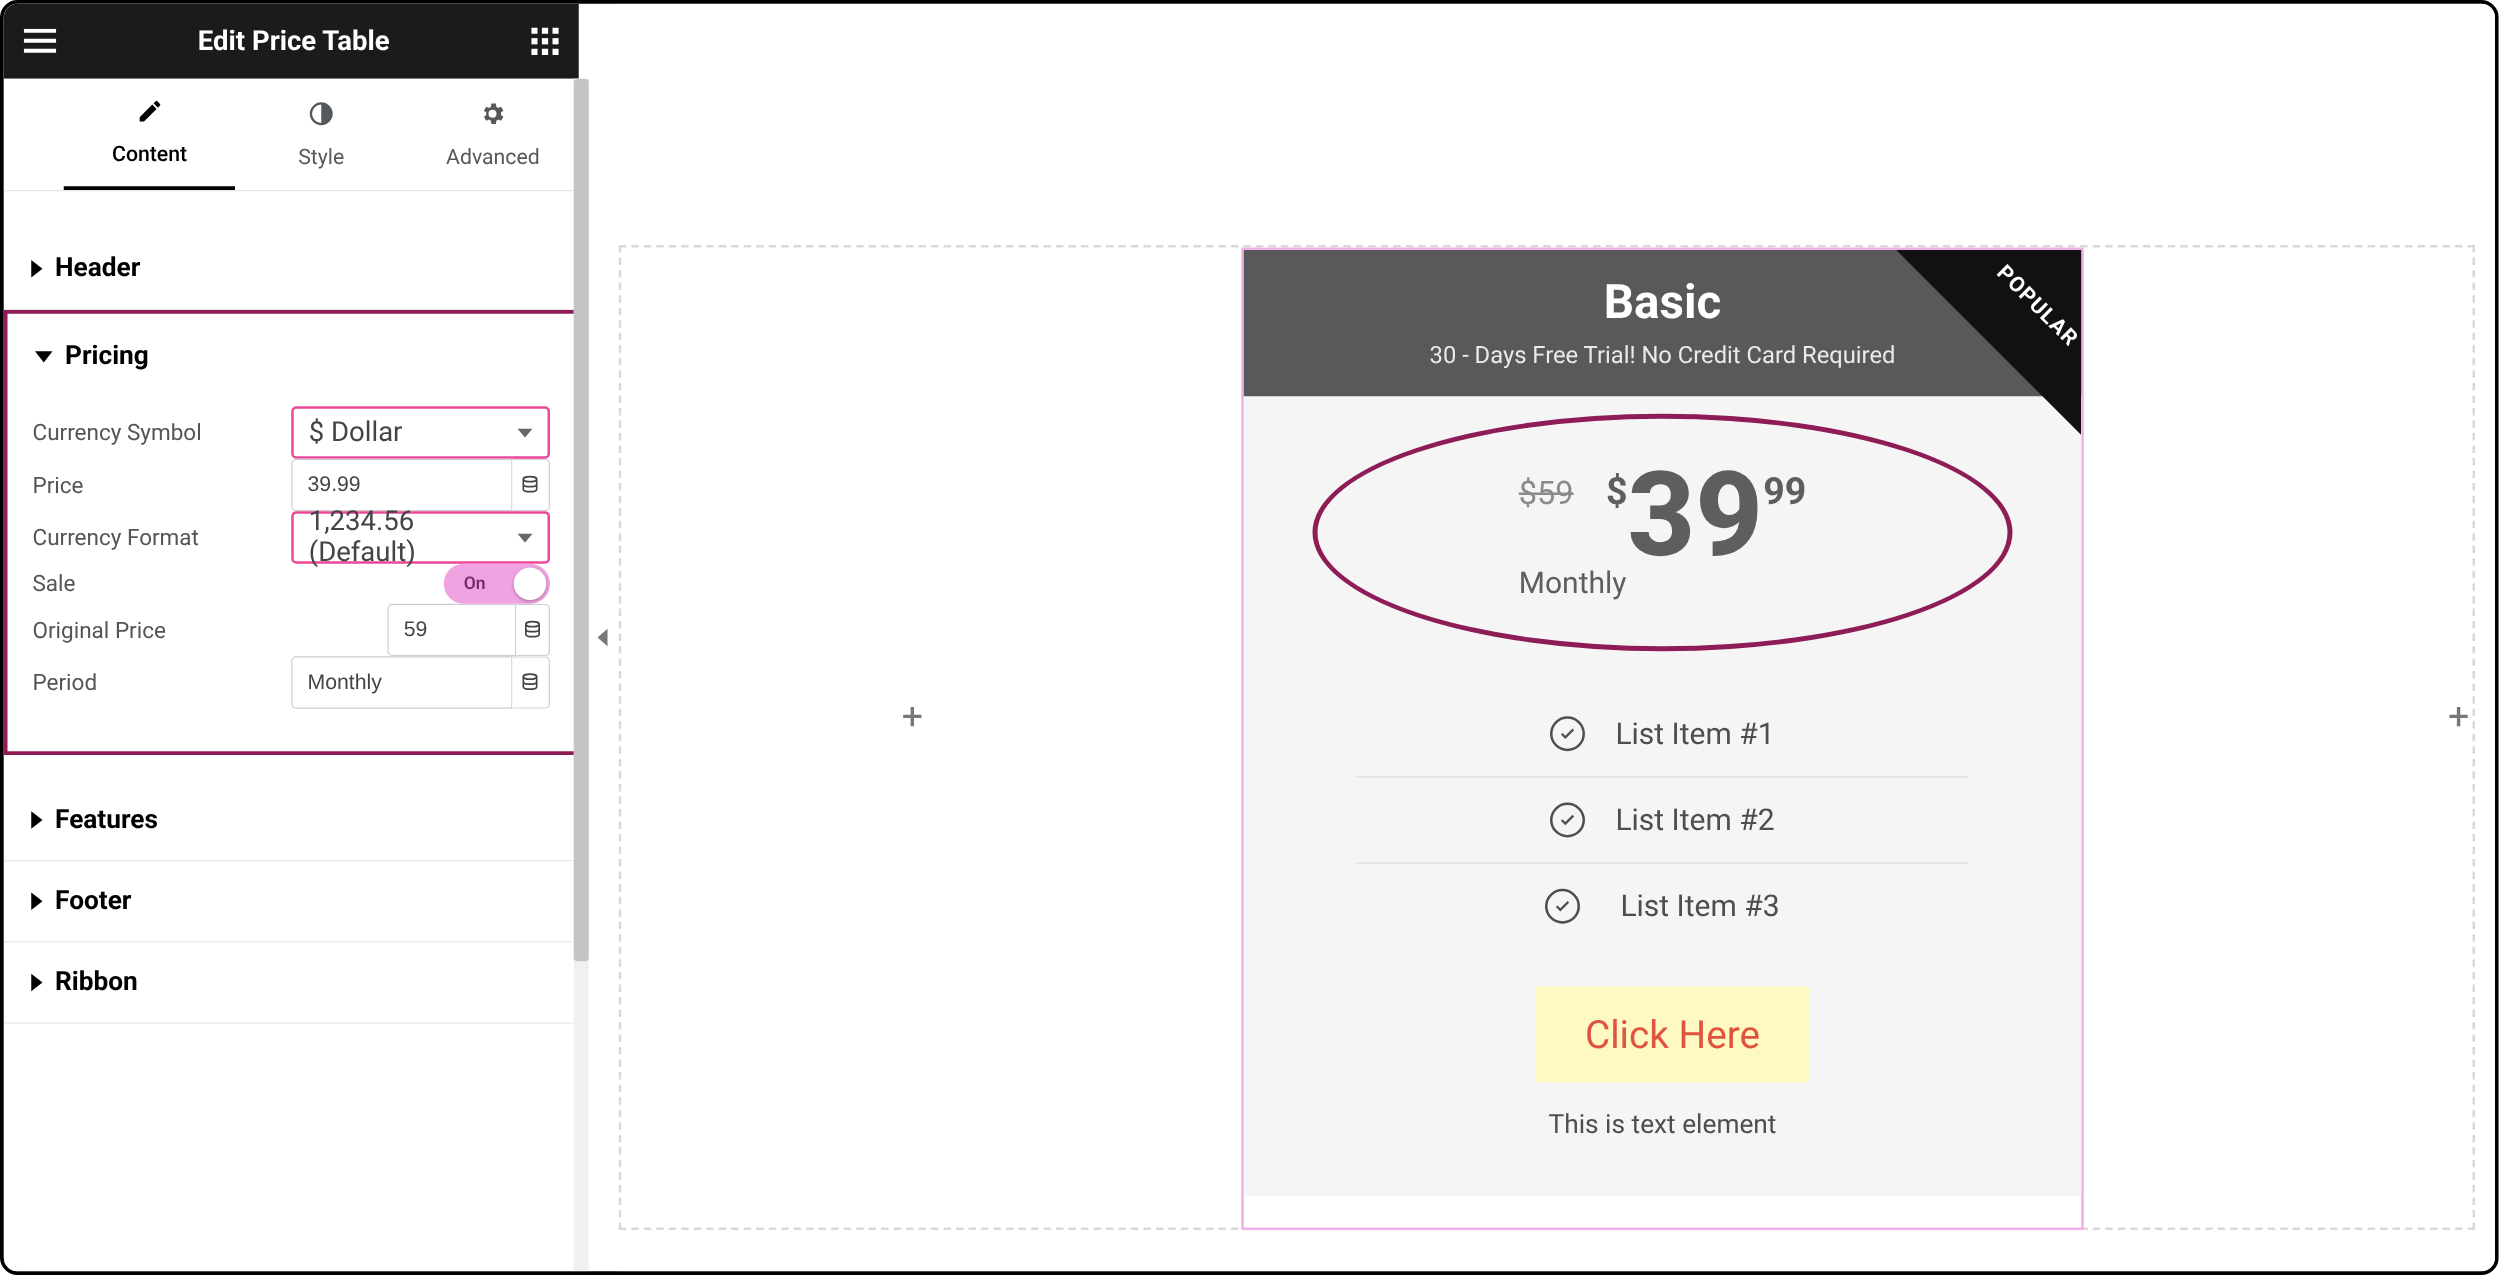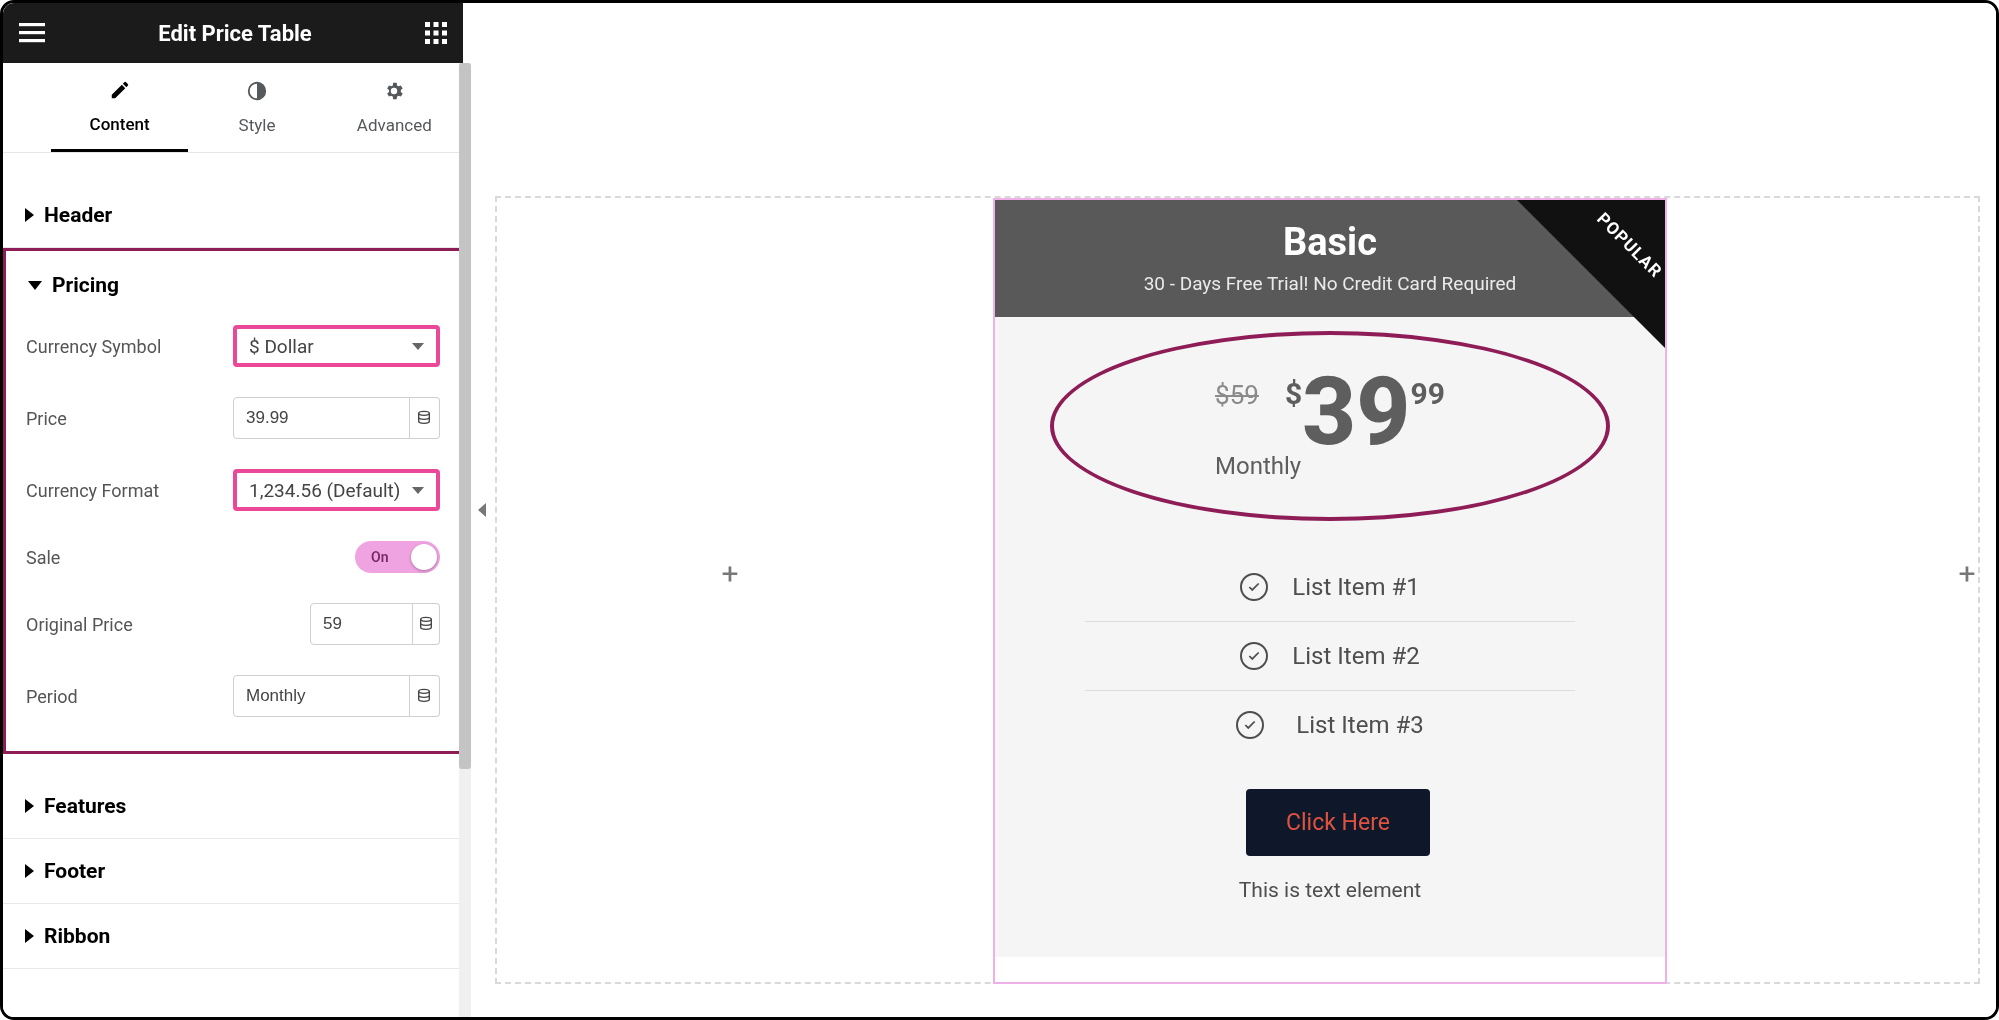--- a/index.html
+++ b/index.html
@@ -23,27 +23,27 @@
 
 .section { border-bottom: 1px solid #e9e9e9; }
 .section-head { display: flex; align-items: center; gap: 10px; padding: 20px 22px; font-weight: 700; font-size: 21px; cursor: pointer; }
 .caret { display: inline-block; width: 0; height: 0; border-style: solid; }
 .caret-right { border-width: 7px 0 7px 9px; border-color: transparent transparent transparent #000; }
 .caret-down { border-width: 9px 7px 0 7px; border-color: #000 transparent transparent transparent; }
 
 
 .pricing-box { border: 3px solid #8e1d57; padding: 12px 20px 34px 20px; }
 .pricing-box .section-head { padding-left: 2px; }
-.form-rows { display: flex; flex-direction: column; gap: 30px; margin-top: 8px; }
+.form-rows { display: flex; flex-direction: column; margin-top: 8px; }
 .row { display: flex; align-items: center; justify-content: space-between; font-size: 18px; color: #555; }
 .row label { flex: 1; }
 .control { display: flex; align-items: center; }
 
 
-.select { border: 4px solid #ec4899; border-radius: 4px; height: 42px; display: flex; align-items: center; padding: 0 12px; justify-content: space-between; width: 207px; background: #fff; cursor: pointer; font-size: 19px; color: #444; }
+.select { border: 2px solid #ec4899; border-radius: 4px; height: 42px; display: flex; align-items: center; padding: 0 12px; justify-content: space-between; width: 207px; background: #fff; cursor: pointer; font-size: 22px; color: #444; }
 .select .chev { width: 0; height: 0; border-left: 6px solid transparent; border-right: 6px solid transparent; border-top: 7px solid #666; }
 
 
 .inputgrp { display: flex; align-items: center; width: 207px; }
 .inputgrp.small { width: 130px; }
 .inputgrp input { border: 1px solid #cfcfcf; border-radius: 4px 0 0 4px; height: 42px; padding: 0 12px; width: 100%; font-size: 17px; color: #444; }
 .inputgrp .dyn { border: 1px solid #cfcfcf; border-left: 0; border-radius: 0 4px 4px 0; width: 36px; height: 42px; display: flex; align-items: center; justify-content: center; cursor: pointer; background: #fff; color: #444; }
 
 
 .toggle { width: 85px; height: 32px; border-radius: 16px; background: #f0a3e1; position: relative; cursor: pointer; display: flex; align-items: center; }
@@ -86,21 +86,21 @@
 .intpart { font-size: 94px; font-weight: 800; line-height: 0.9; color: #5e5e5e; }
 .frac { font-size: 30px; font-weight: 700; margin-top: 6px; }
 .period { color: #5e5e5e; font-size: 24px; margin-top: -2px; }
 
 .features { margin-top: 38px; padding: 0 50px; }
 .feature-item { display: flex; align-items: center; gap: 24px; justify-content: center; padding: 20px 0; border-bottom: 1px solid #ddd; font-size: 24px; color: #4e4e4e; }
 .feature-item:last-child { border-bottom: 0; gap: 32px; }
 .check { width: 28px; height: 28px; border: 2.5px solid #4e4e4e; border-radius: 50%; display: flex; align-items: center; justify-content: center; flex: 0 0 28px; }
 .check svg { display: block; }
 
-.cta { margin-top: 30px; display: inline-block; background: #0f172a; color: #e0533e; font-size: 23px; padding: 20px 40px; border-radius: 4px; cursor: pointer; margin-left: 16px; }
+.cta { margin-top: 30px; display: inline-block; background: #fef9c3; color: #e0533e; font-size: 31px; padding: 20px 40px; border-radius: 4px; cursor: pointer; margin-left: 16px; }
 .foot-text { margin-top: 22px; font-size: 21px; color: #4e4e4e; }
 </style>
 </head>
 <body>
 
 <div class="frame">
 
   <div class="panel">
 
     <div class="panel-header">

